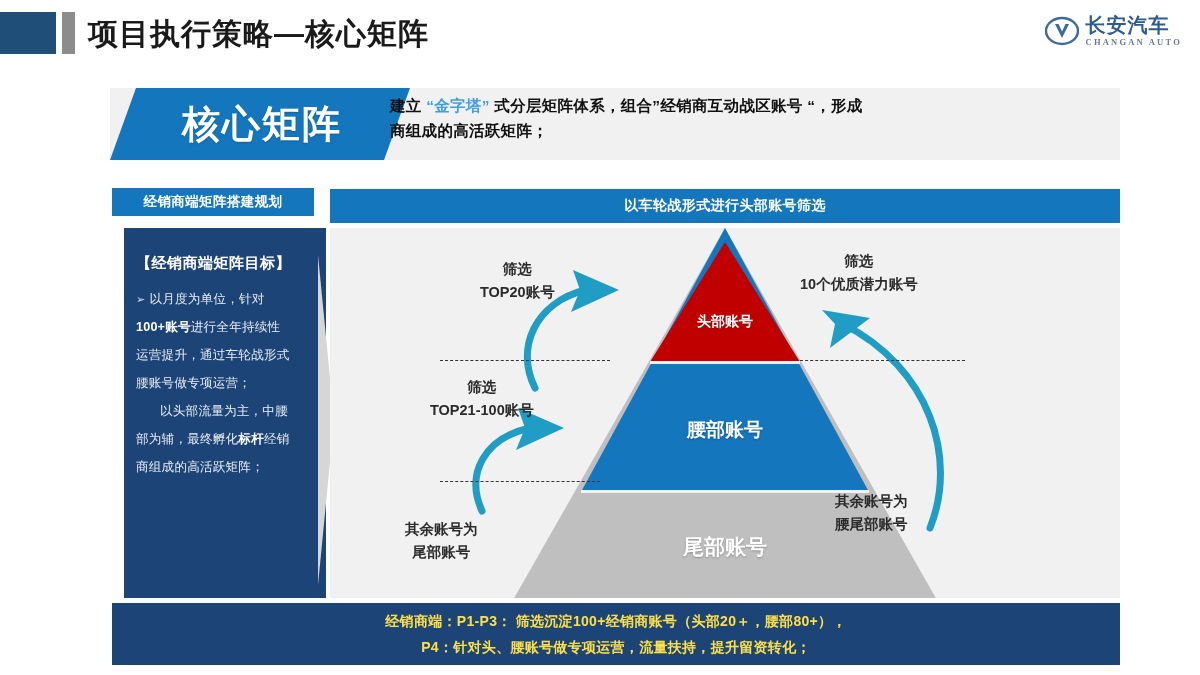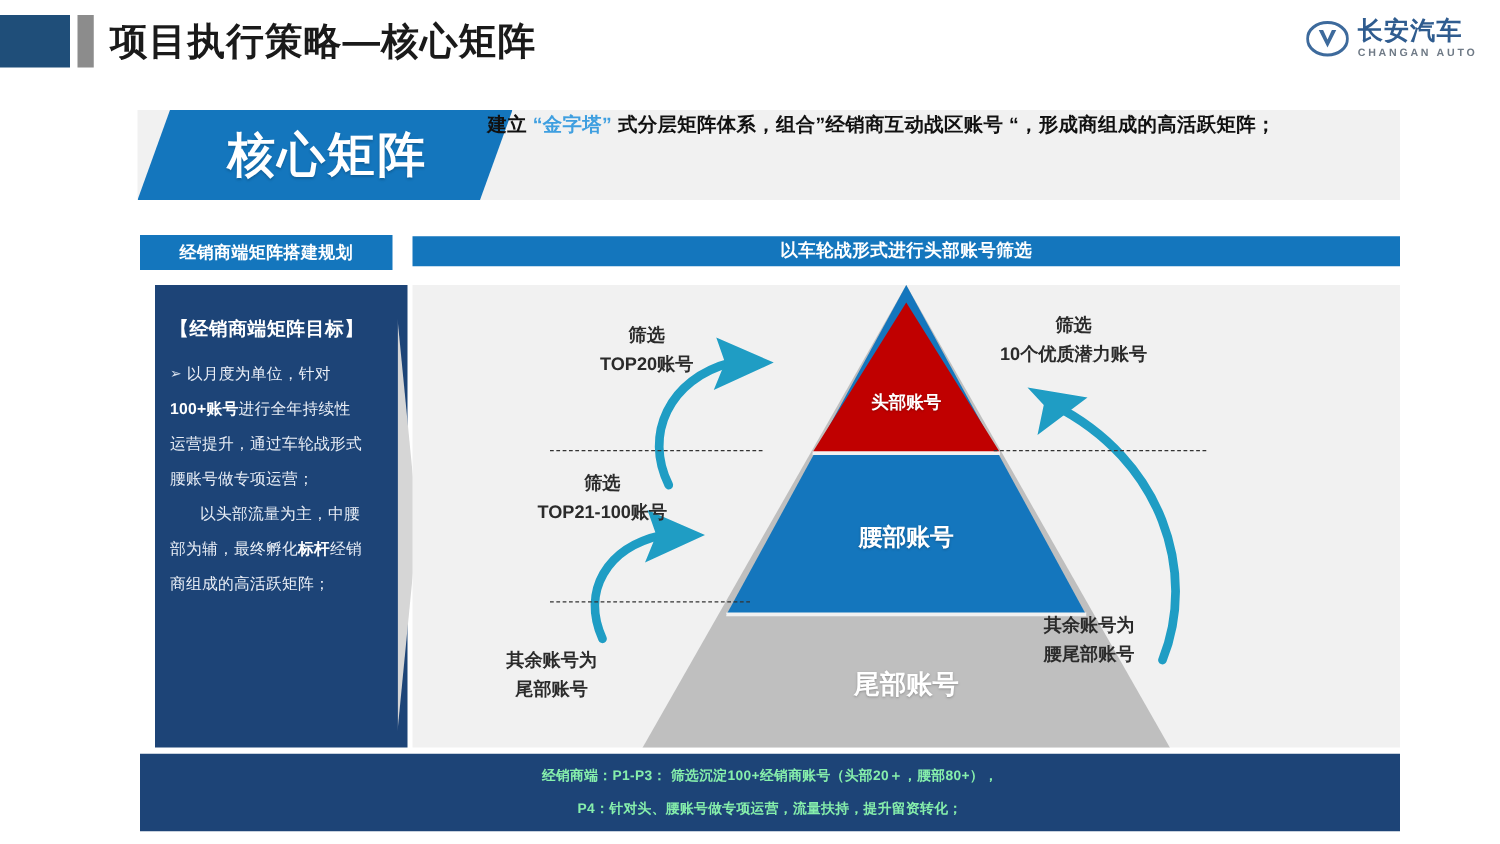--- a/index.html
+++ b/index.html
@@ -14,39 +14,39 @@
   .hdr-sq{position:absolute;left:0;top:12px;width:56px;height:42px;background:#1f4e79;}
   .hdr-bar{position:absolute;left:62px;top:12px;width:13px;height:42px;background:#8c8c8c;}
   .hdr-title{position:absolute;left:88px;top:15px;font-size:30px;font-weight:bold;color:#1a1a1a;
              letter-spacing:1px;line-height:38px;white-space:nowrap;}
 
   
   .logo{position:absolute;right:18px;top:14px;display:flex;align-items:center;gap:7px;}
   .logo-mark{width:34px;height:34px;}
   .logo-txt{display:flex;flex-direction:column;line-height:1;}
   .logo-cn{font-size:20px;font-weight:bold;color:#2f5c8f;letter-spacing:1px;}
-  .logo-en{font-size:8.5px;font-weight:bold;color:#6f7a86;letter-spacing:2.2px;margin-top:3px;}
+  .logo-en{font-size:8.5px;font-weight:bold;color:#6f7a86;letter-spacing:2.2px;margin-top:3px;font-family:Liberation Serif, serif;}
 
   
   .banner{position:absolute;left:110px;top:88px;width:1010px;height:72px;background:#f1f1f1;}
   .banner-tag{position:absolute;left:0px;top:0px;width:300px;height:72px;background:#1476bd;
     clip-path:polygon(26px 0, 300px 0, 274px 72px, 0px 72px);
     display:flex;align-items:center;justify-content:center;}
   .banner-tag span{font-size:38px;font-weight:bold;color:#fff;letter-spacing:2px;
     text-shadow:0 1px 2px rgba(0,0,0,.18);padding-left:4px;}
   .banner-body{position:absolute;left:280px;top:0;right:10px;height:60px;
-    display:flex;flex-direction:row;}
+    display:flex;flex-direction:column;justify-content:center;}
   .banner-line{font-size:15.5px;font-weight:bold;color:#111;line-height:25px;letter-spacing:.3px;}
   .hl{color:#3f9fe0;}
 
   
   .col-hd-left{position:absolute;left:112px;top:188px;width:202px;height:28px;background:#1476bd;
     display:flex;align-items:center;justify-content:center;}
   .col-hd-left span{font-size:13.5px;font-weight:bold;color:#fff;letter-spacing:.4px;}
-  .col-hd-right{position:absolute;left:330px;top:189px;width:790px;height:24px;background:#1476bd;
+  .col-hd-right{position:absolute;left:330px;top:189px;width:790px;height:34px;background:#1476bd;
     display:flex;align-items:center;justify-content:center;}
   .col-hd-right span{font-size:14px;font-weight:bold;color:#fff;letter-spacing:.4px;}
 
   
   .lpanel{position:absolute;left:112px;top:228px;width:202px;height:370px;background:#1d4477;
     padding:26px 12px 0 12px;box-sizing:border-box;margin-left:12px;}
   .lpanel-title{font-size:15px;font-weight:bold;color:#ffffff;letter-spacing:.5px;margin-bottom:13px;}
   .lp-item{display:flex;font-size:12.6px;color:#e9eef6;line-height:26px;letter-spacing:.2px;}
   .lp-arrow{color:#dbe4f0;margin-right:4px;font-size:11px;line-height:26px;}
   .lp-para{font-size:12.6px;color:#e9eef6;line-height:26px;letter-spacing:.2px;margin-top:2px;}
@@ -80,21 +80,21 @@
 
   
   .dash{position:absolute;border-top:1.6px dashed #333;height:0;}
   .d1{left:110px;top:132px;width:170px;}
   .d2{left:465px;top:132px;width:170px;}
   .d3{left:110px;top:253px;width:160px;}
 
   
   .footer{position:absolute;left:112px;top:603px;width:1008px;height:62px;background:#1d4477;
     display:flex;flex-direction:column;align-items:center;justify-content:center;}
-  .footer-line{font-size:11px;font-weight:bold;color:#86efac;line-height:26px;letter-spacing:.3px;}
+  .footer-line{font-size:14px;font-weight:bold;color:#fde047;line-height:26px;letter-spacing:.3px;}
 </style>
 </head>
 <body>
 
 <div class="slide">
 
   <div class="hdr-sq"></div>
   <div class="hdr-bar"></div>
   <div class="hdr-title">项目执行策略—核心矩阵</div>
 

